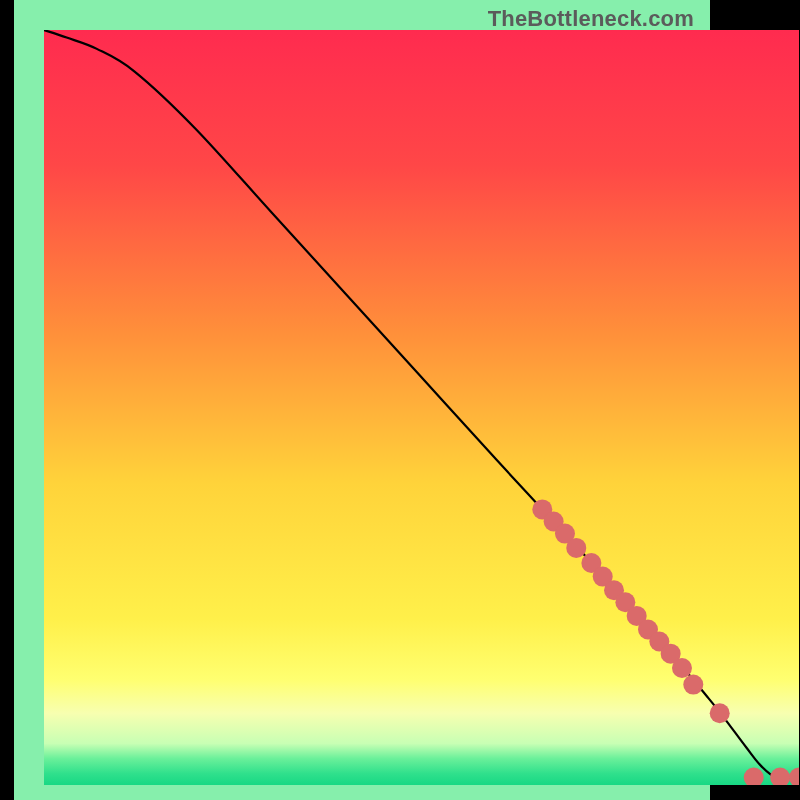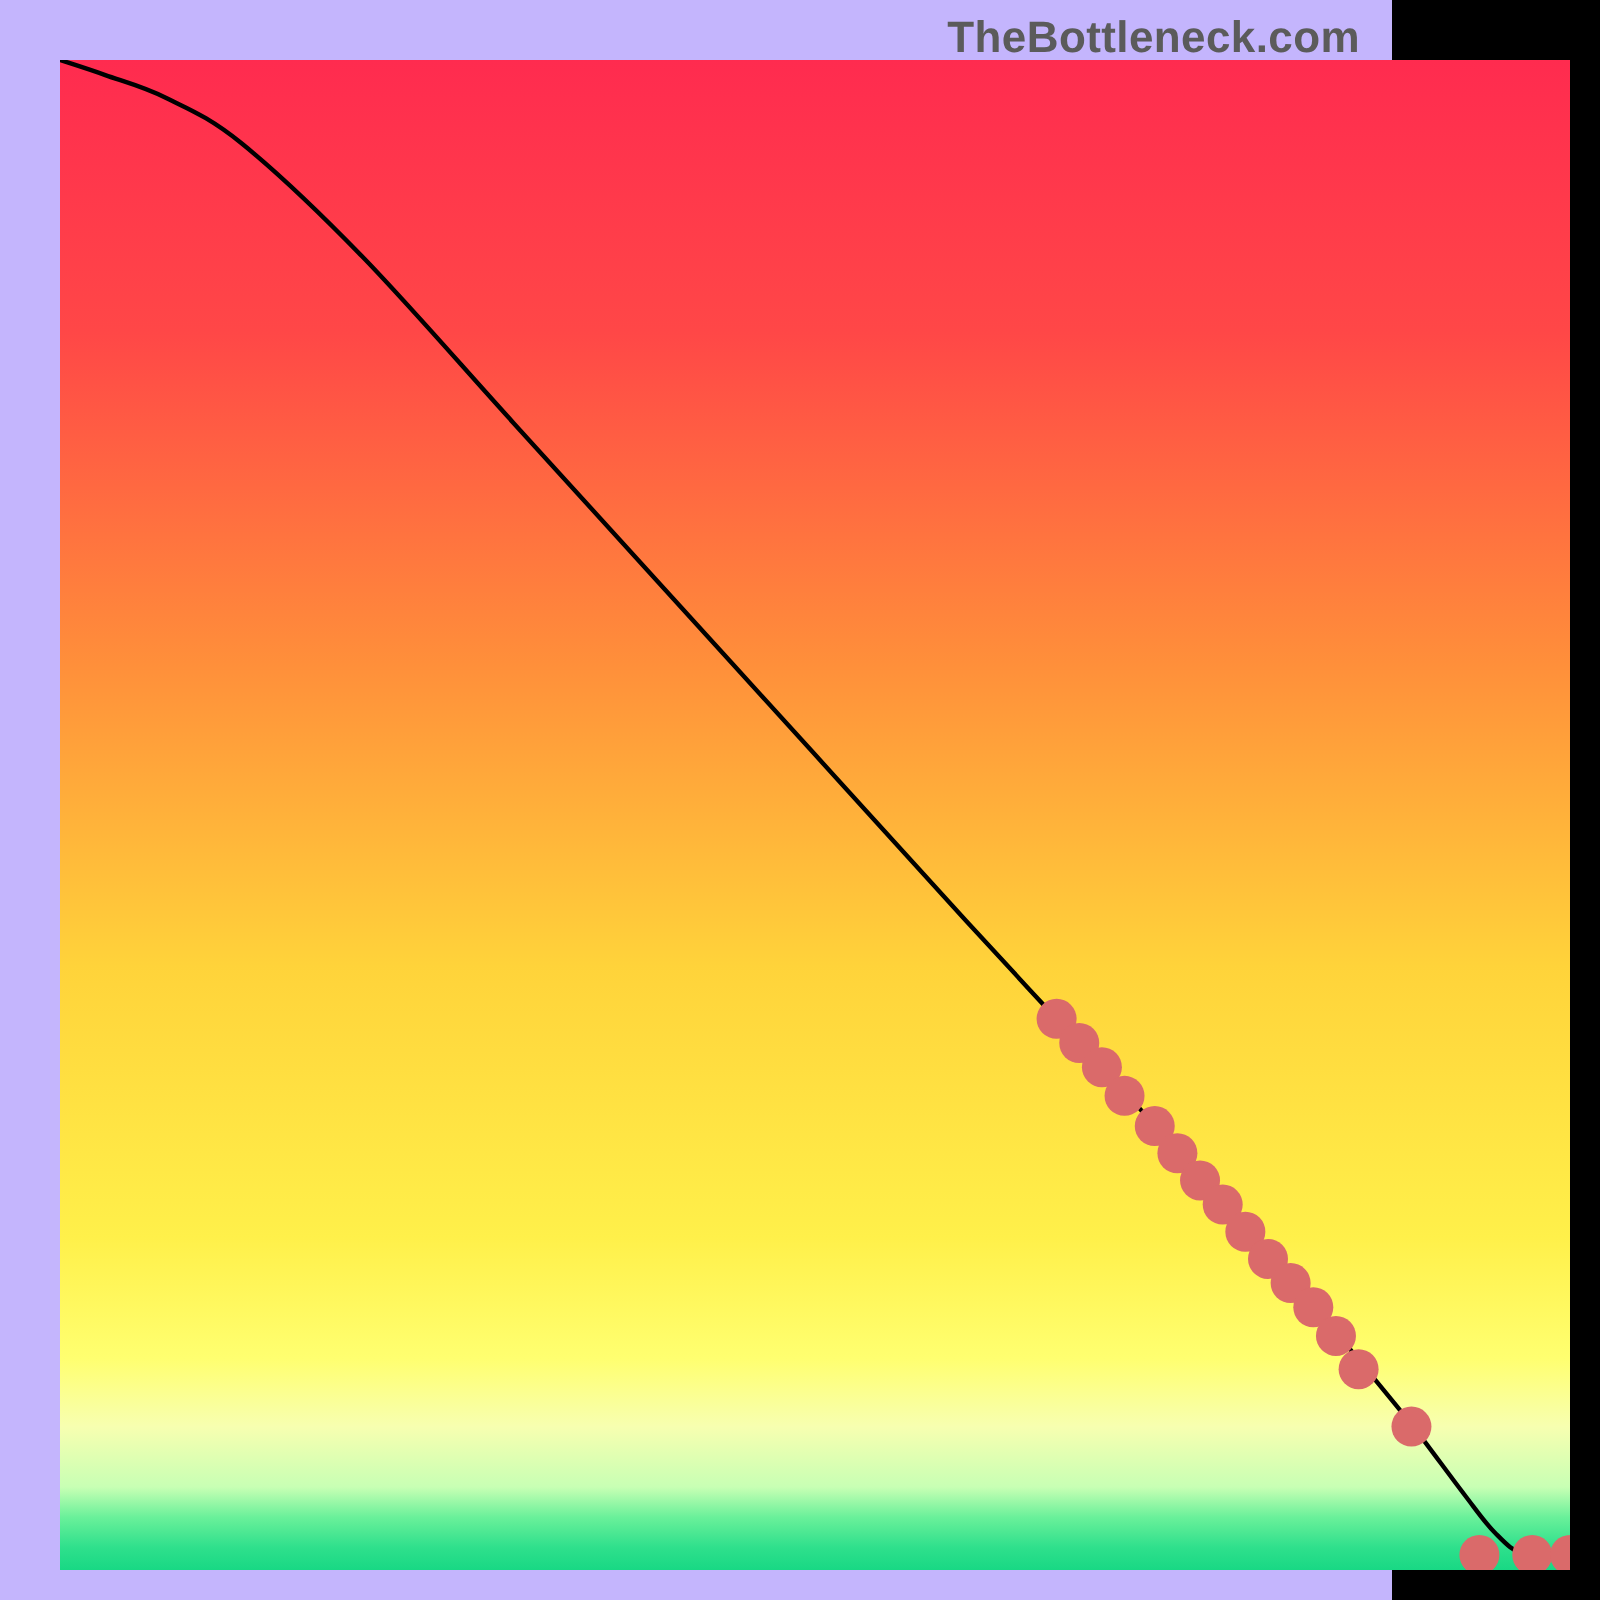--- a/index.html
+++ b/index.html
@@ -6,24 +6,24 @@
     margin: 0;
     padding: 0;
     width: 800px;
     height: 800px;
     background: #000;
     overflow: hidden;
   }
   .frame {
     position: absolute;
     top: 0;
-    left: 0;
+    left: 14px;
     width: 696px;
     height: 800px;
-    background: #c4b5fd;
+    background: #86efac;
   }
   .plot-area {
     position: absolute;
     left: 30px;
     top: 30px;
     width: 755px;
     height: 755px;
     overflow: hidden;
   }
   .watermark {

